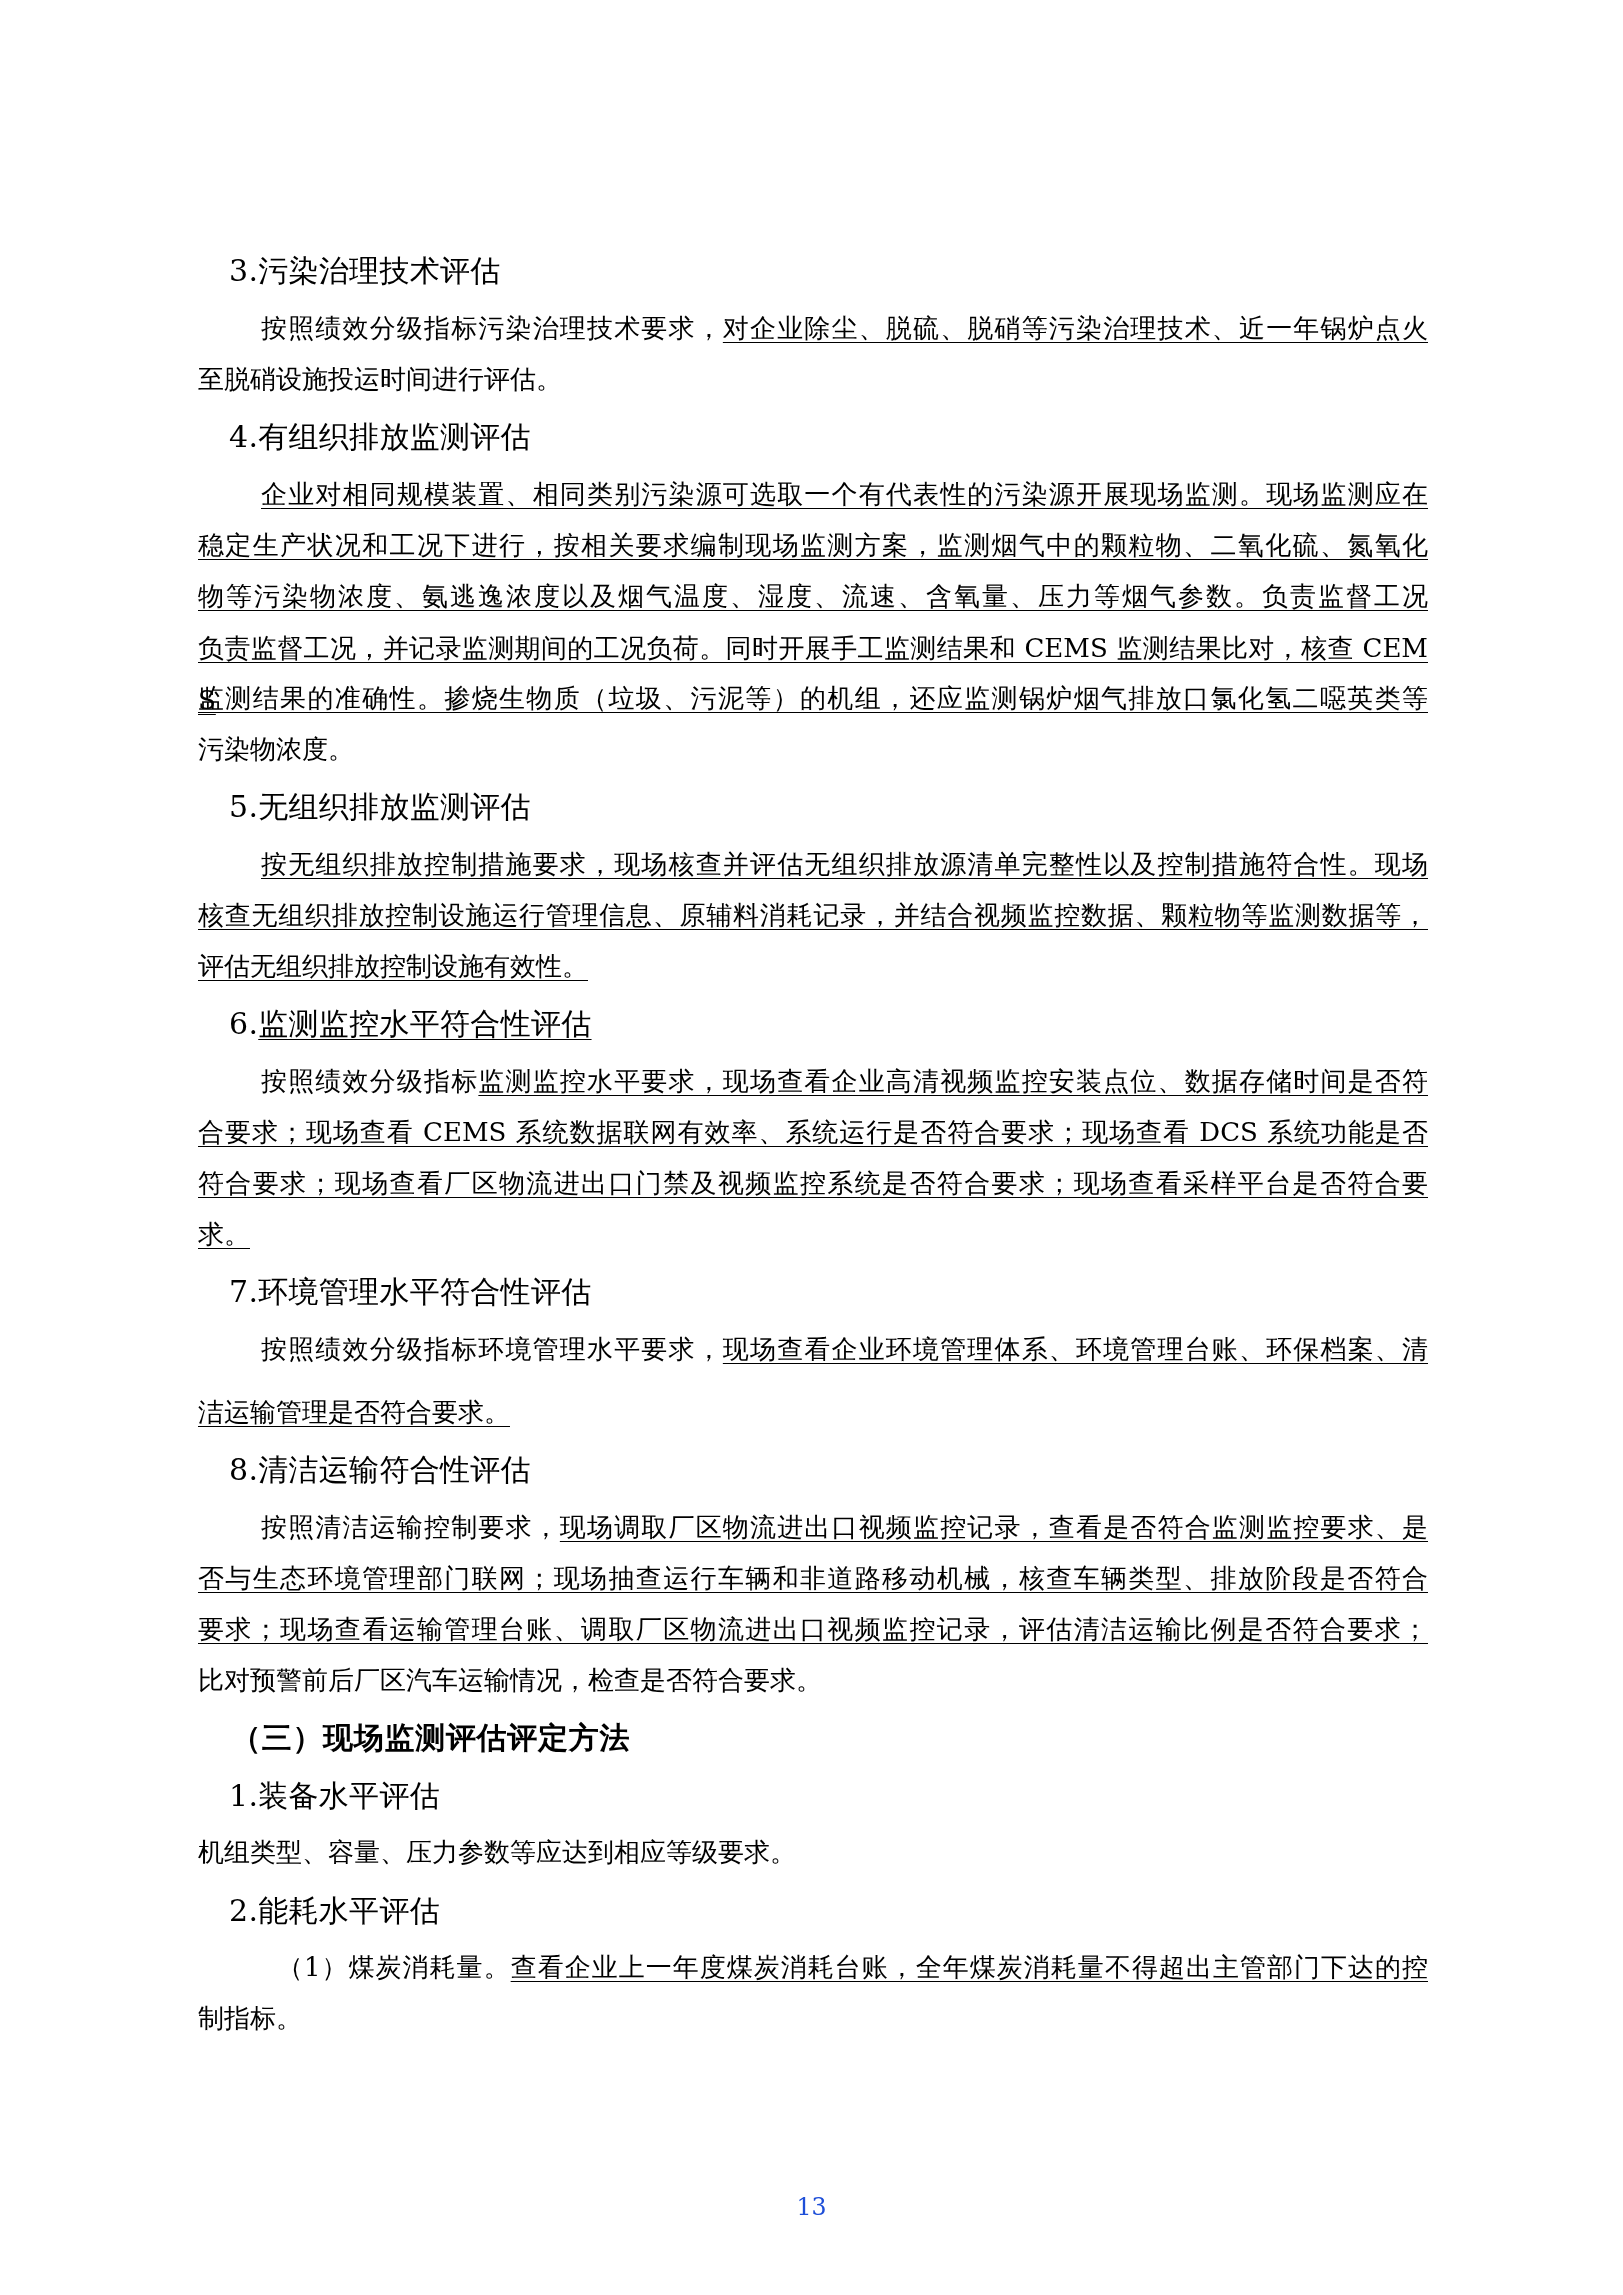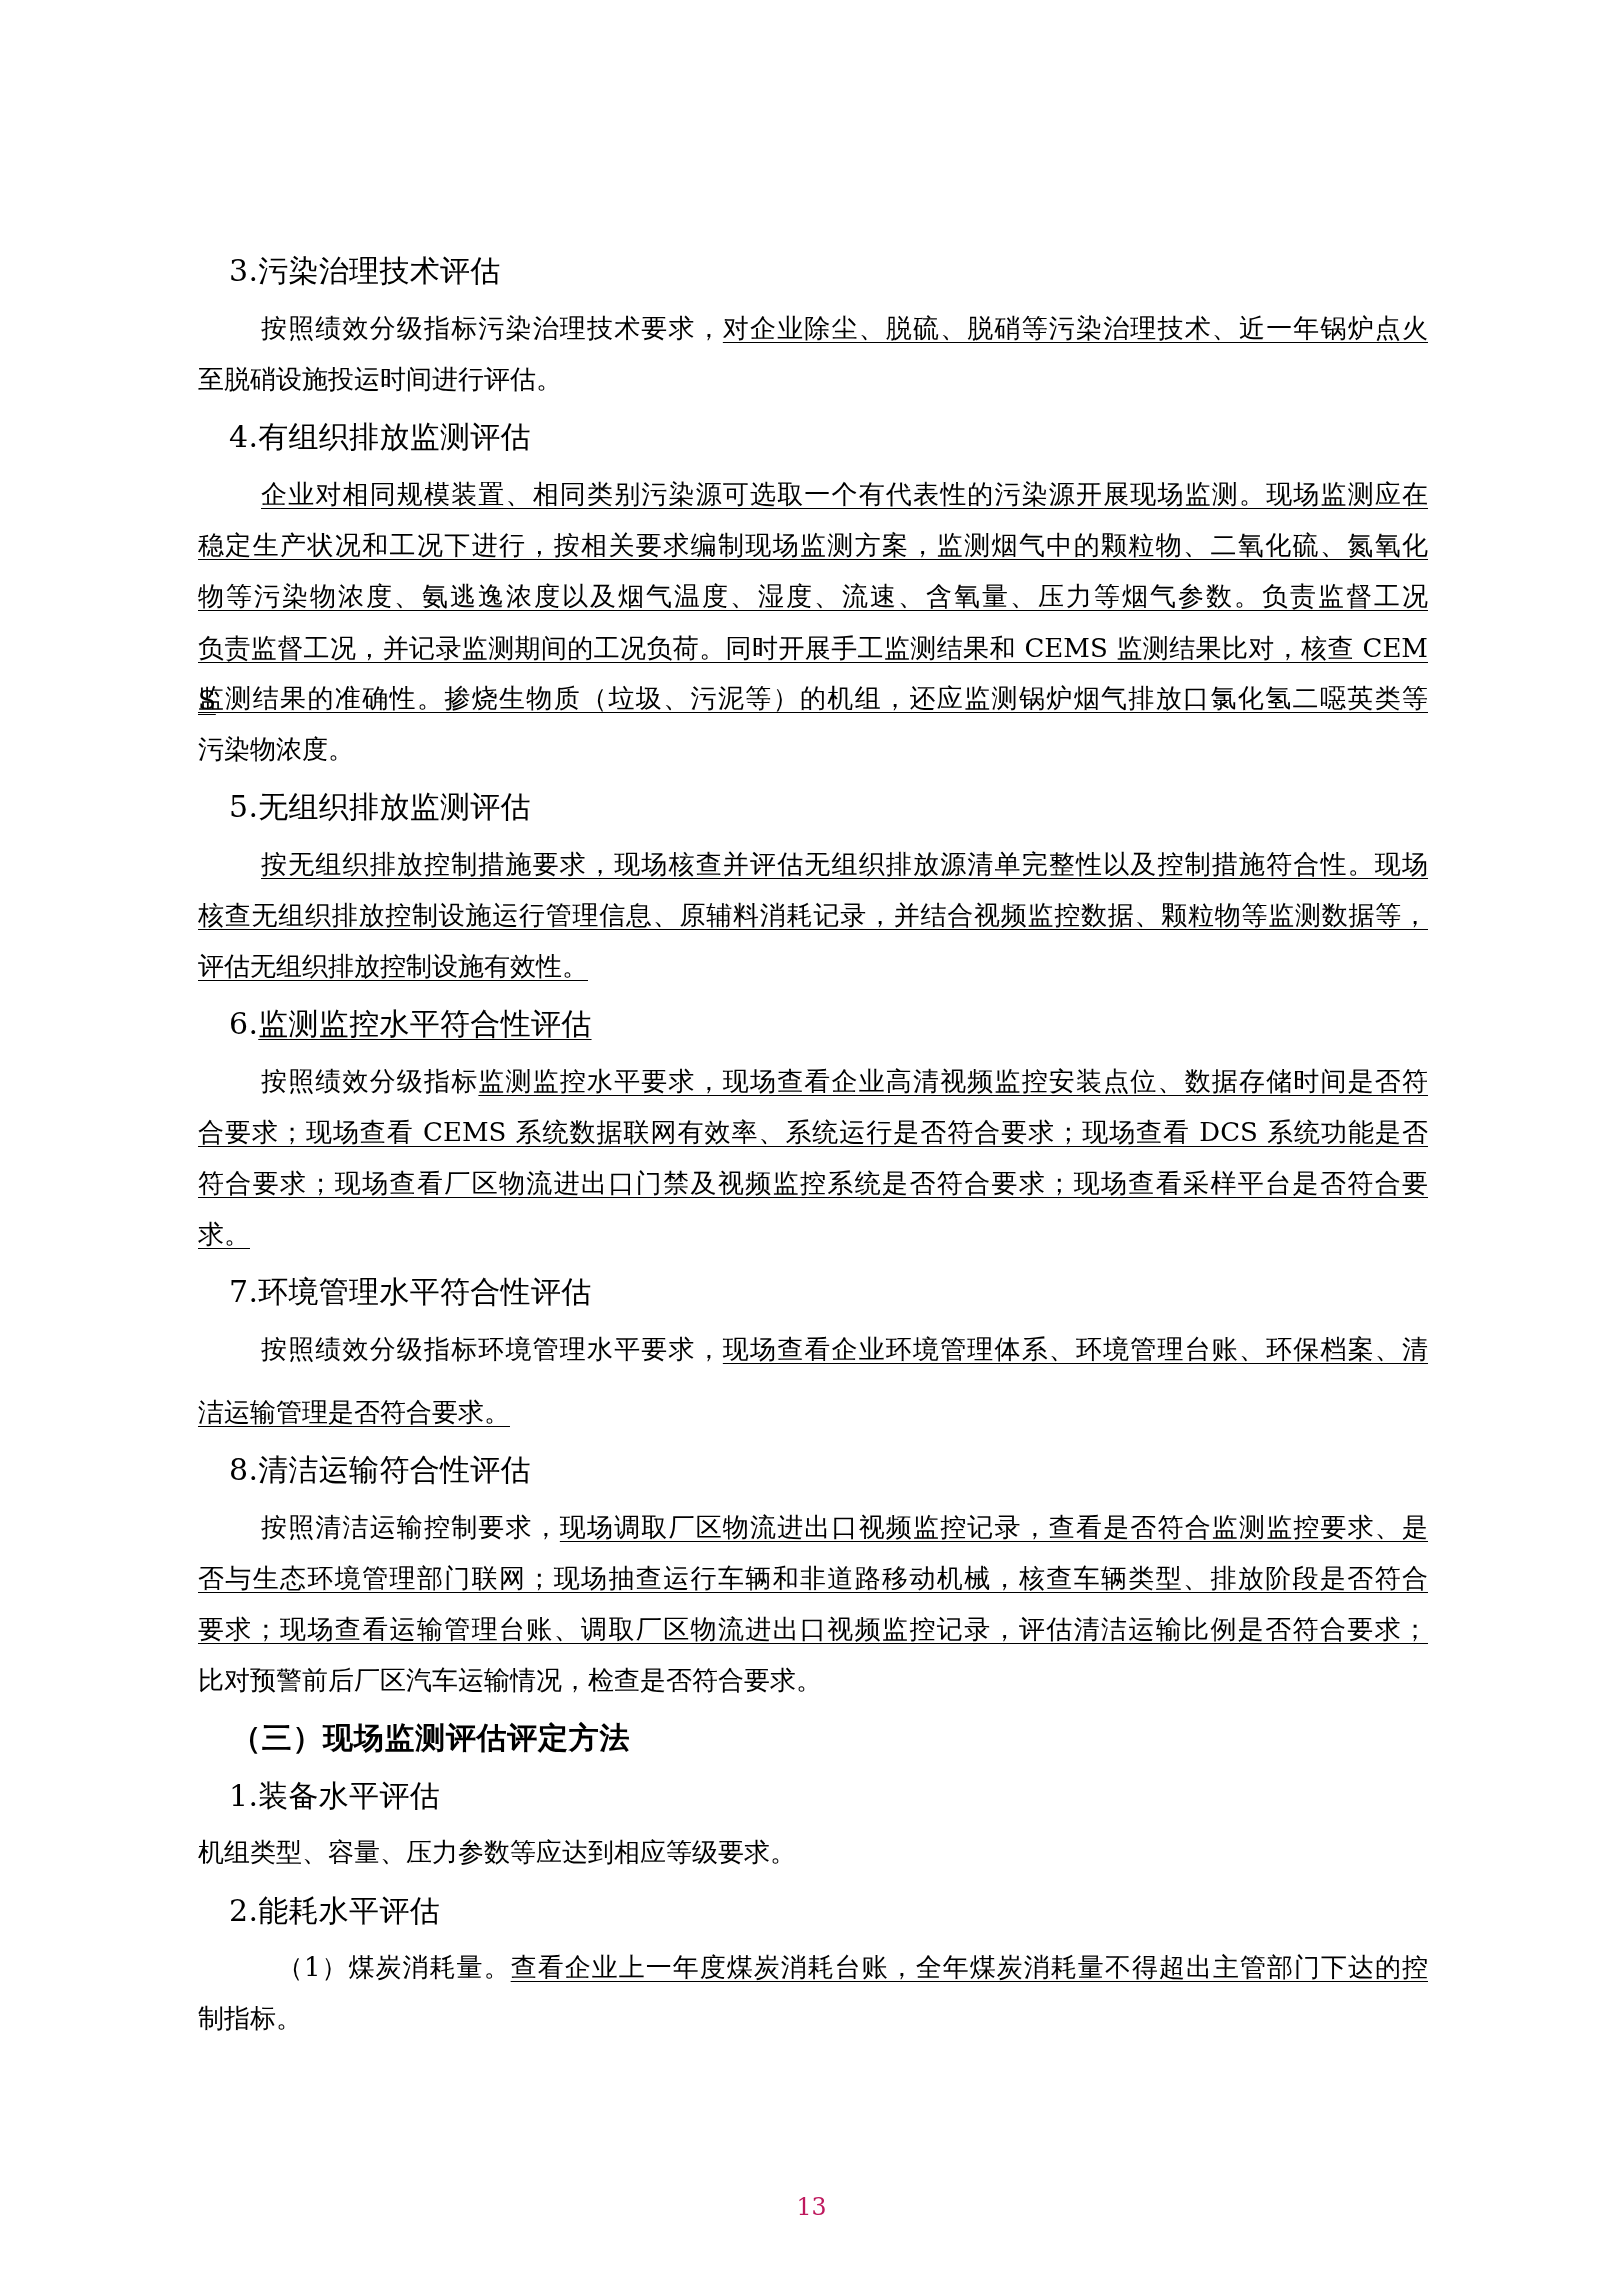--- a/index.html
+++ b/index.html
@@ -66,21 +66,21 @@
   }
 
   .page-number {
     position: absolute;
     left: 0;
     right: 0;
     top: 2193px;
     text-align: center;
     font-size: 23.6px;
     font-family: "DejaVu Serif", "Liberation Serif", serif;
-    color: #be185d;
+    color: #1d4ed8;
   }
 
   
   .jline {
     display: block;
     text-align: justify;
     text-align-last: justify;
     white-space: normal;
     word-break: break-all;
   }

